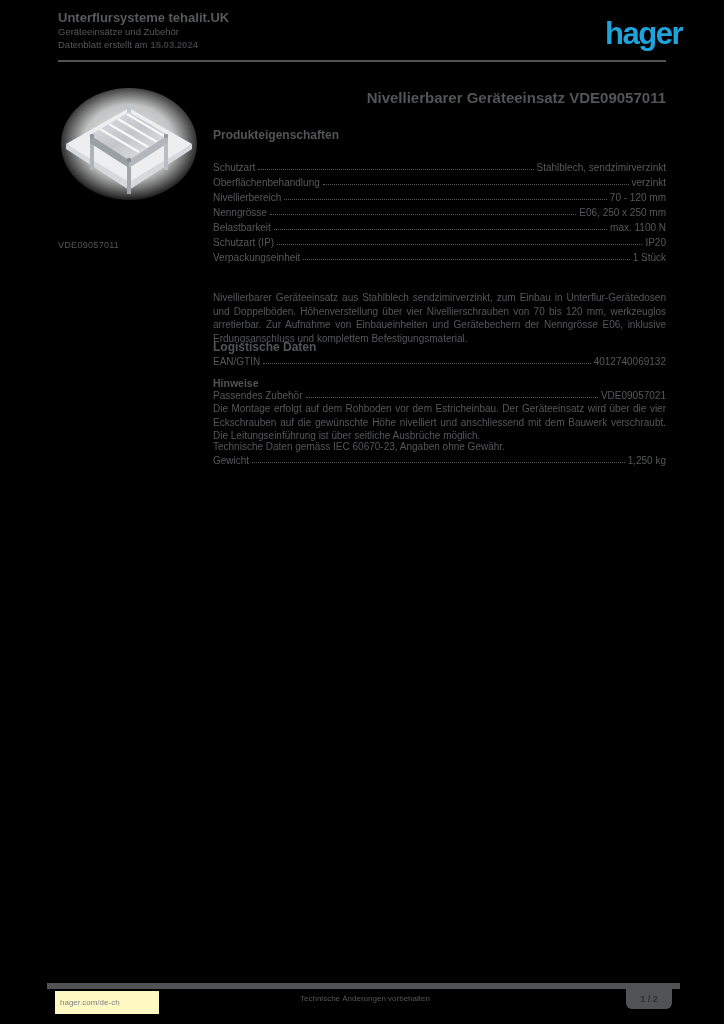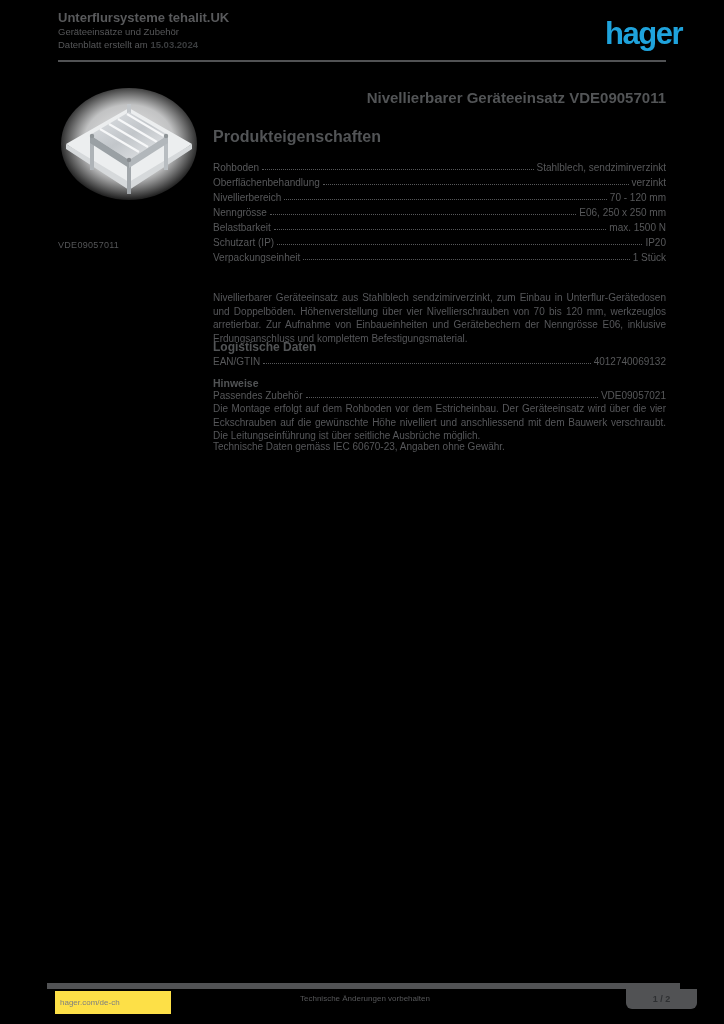--- a/index.html
+++ b/index.html
@@ -12,21 +12,21 @@
   .hdr-cat{left:58px;top:26px;font-size:9.5px;line-height:12px;color:#565759;text-align:right;}
   .hdr-doc{left:58px;top:39px;font-size:9.5px;line-height:12px;color:#565759;}
   .hdr-doc .date{color:#3a3c3e;font-weight:bold;}
   .logo{right:42px;top:16px;font-size:31px;font-weight:bold;color:#1fa3dc;letter-spacing:-1.5px;}
   .rule{left:58px;top:60px;width:608px;height:2px;background:#515254;}
 
   
   .photo{left:60px;top:86px;width:138px;height:122px;}
   .refcode{left:58px;top:240px;font-size:9px;letter-spacing:.3px;color:#545557;}
   .title{left:213px;top:89px;width:453px;font-size:15px;font-weight:bold;color:#525456;text-align:right;}
-  .subhead{left:213px;top:128px;font-size:16px;font-weight:bold;color:#525456;}
+  .subhead{left:213px;top:128px;font-size:12px;font-weight:bold;color:#525456;}
 
   .spec-rows{left:213px;top:158px;width:453px;}
   .row{display:flex;align-items:flex-end;height:15px;font-size:10px;color:#57585a;}
   .row .lbl{white-space:nowrap;}
   .row .dots{flex:1;border-bottom:1px dotted #57585a;margin:0 3px 3px 3px;height:1px;}
   .row .val{white-space:nowrap;}
 
   .descr{left:213px;top:291px;width:453px;font-size:10px;line-height:13.5px;
          text-align:justify;color:#56575a;}
 
@@ -35,25 +35,25 @@
 
   .notes-head{left:213px;top:377px;font-size:10.5px;font-weight:bold;color:#525456;}
   .acc-row{left:213px;top:386px;width:453px;}
   .notes-par{left:213px;top:402px;width:453px;font-size:10px;line-height:13.5px;
              text-align:justify;color:#56575a;}
   .std-line{left:213px;top:441px;width:453px;font-size:10px;color:#56575a;}
   .weight-row{left:213px;top:451px;width:453px;}
 
   
   .foot-bar{left:47px;top:983px;width:633px;height:6px;background:#515254;}
-  .foot-site{left:55px;top:991px;width:116px;height:23px;background:#fde047;
+  .foot-site{left:55px;top:991px;width:104px;height:23px;background:#fef9c3;
              display:flex;align-items:center;padding-left:5px;box-sizing:border-box;
              font-size:8px;color:#7d7f82;}
   .foot-note{left:300px;top:994px;font-size:8px;color:#565759;}
-  .foot-page{left:626px;top:989px;width:71px;height:20px;background:#515254;
+  .foot-page{left:626px;top:989px;width:46px;height:20px;background:#515254;
              border-radius:0 0 6px 6px;text-align:center;line-height:20px;
              font-size:9px;font-weight:bold;color:#2e3032;}
 </style>
 </head>
 <body>
 
 <div class="page">
 
   <div class="abs hdr-family">Unterflursysteme tehalit.UK</div>
   <div class="abs hdr-cat">Geräteeinsätze und Zubehör</div>
@@ -107,21 +107,21 @@
   </div>
 
   <div class="abs refcode">VDE09057011</div>
 
   <div class="abs title">Nivellierbarer Geräteeinsatz VDE09057011</div>
 
   <div class="abs subhead">Produkteigenschaften</div>
 
   <div class="abs spec-rows">
     <div class="row">
-      <span class="lbl">Rohboden</span>
+      <span class="lbl">Schutzart</span>
       <span class="dots"></span>
       <span class="val">Stahlblech, sendzimirverzinkt</span>
     </div>
     <div class="row">
       <span class="lbl">Oberflächenbehandlung</span>
       <span class="dots"></span>
       <span class="val">verzinkt</span>
     </div>
     <div class="row">
       <span class="lbl">Nivellierbereich</span>
@@ -129,21 +129,21 @@
       <span class="val">70 - 120 mm</span>
     </div>
     <div class="row">
       <span class="lbl">Nenngrösse</span>
       <span class="dots"></span>
       <span class="val">E06, 250 x 250 mm</span>
     </div>
     <div class="row">
       <span class="lbl">Belastbarkeit</span>
       <span class="dots"></span>
-      <span class="val">max. 1500 N</span>
+      <span class="val">max. 1100 N</span>
     </div>
     <div class="row">
       <span class="lbl">Schutzart (IP)</span>
       <span class="dots"></span>
       <span class="val">IP20</span>
     </div>
     <div class="row">
       <span class="lbl">Verpackungseinheit</span>
       <span class="dots"></span>
       <span class="val">1 Stück</span>
@@ -164,19 +164,26 @@
   <div class="abs notes-head">Hinweise</div>
   <div class="abs acc-row">
     <div class="row">
       <span class="lbl">Passendes Zubehör</span>
       <span class="dots"></span>
       <span class="val">VDE09057021</span>
     </div>
   </div>
   <div class="abs notes-par">Die Montage erfolgt auf dem Rohboden vor dem Estricheinbau. Der Geräteeinsatz wird über die vier Eckschrauben auf die gewünschte Höhe nivelliert und anschliessend mit dem Bauwerk verschraubt. Die Leitungseinführung ist über seitliche Ausbrüche möglich.</div>
   <div class="abs std-line">Technische Daten gemäss IEC 60670-23, Angaben ohne Gewähr.</div>
+  <div class="abs weight-row">
+    <div class="row">
+      <span class="lbl">Gewicht</span>
+      <span class="dots"></span>
+      <span class="val">1,250 kg</span>
+    </div>
+  </div>
 
   <div class="abs foot-bar"></div>
   <div class="abs foot-site">hager.com/de-ch</div>
   <div class="abs foot-note">Technische Änderungen vorbehalten</div>
   <div class="abs foot-page">1 / 2</div>
 
 </div>
 
 </body></html>

